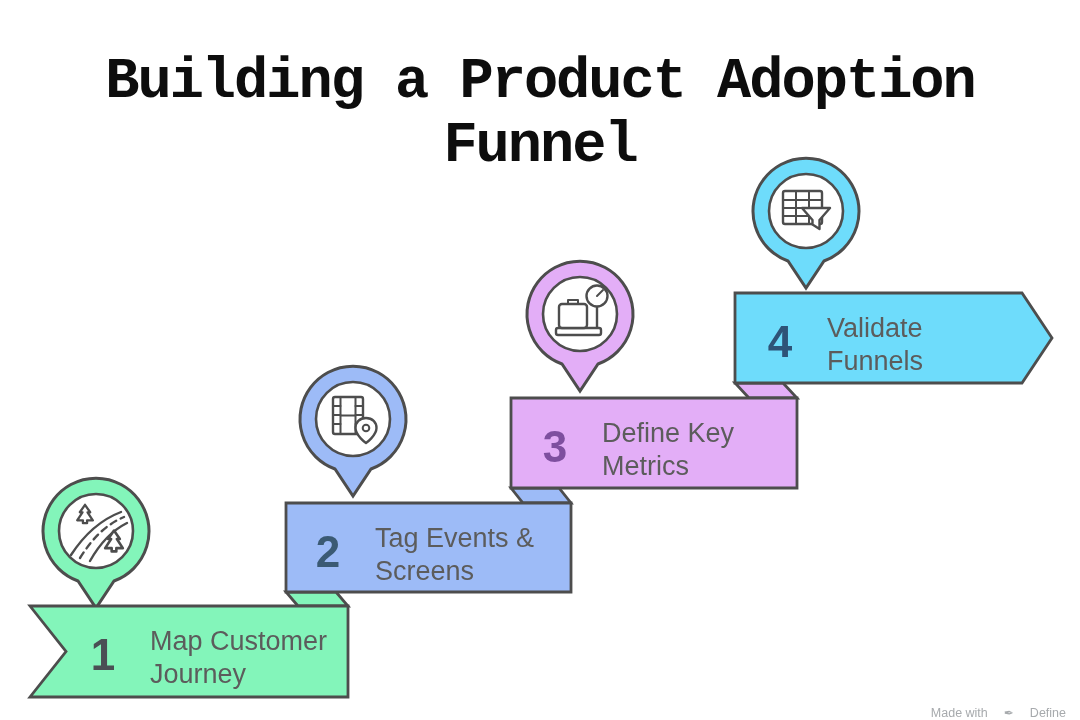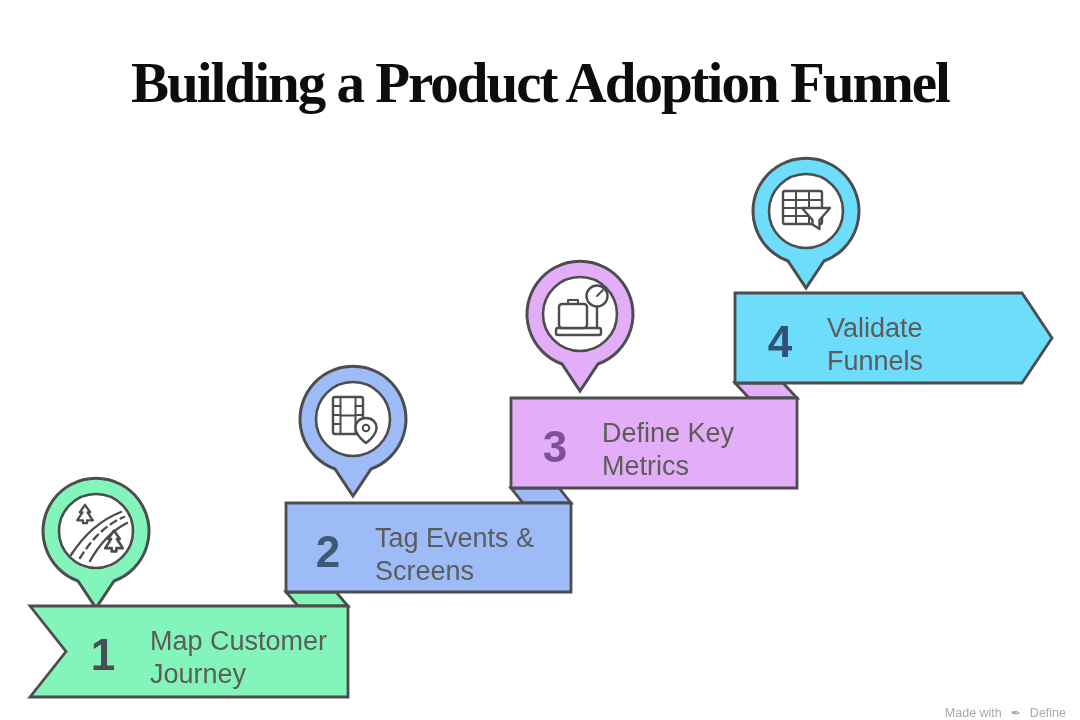--- a/index.html
+++ b/index.html
@@ -4,36 +4,36 @@
 <style>
   html,body { margin:0; padding:0; background:#ffffff; }
   .stage {
     position:relative; width:1080px; height:720px;
     background:#ffffff; overflow:hidden;
     font-family:"Liberation Sans", sans-serif;
   }
   .title {
     position:absolute; top:50px; left:0; width:100%; margin:0;
     text-align:center; font-weight:700; font-size:57px; letter-spacing:-2px;
-    color:#0d0d0d; font-family:Liberation Serif, serif;
+    color:#0d0d0d; font-family:Liberation Mono, monospace;
   }
   svg.diagram { position:absolute; left:0; top:0; }
   
   .ln   { fill:none; stroke:#4d4d4d; stroke-width:2.4; stroke-linecap:round; stroke-linejoin:round; }
   .thin { stroke-width:2; }
   .dash { stroke-dasharray:6.5 5; }
   .wfill { fill:#ffffff; }
   .balloon { stroke:#4d4d4d; stroke-width:3; }
   .inner-circle { fill:#ffffff; stroke:#4d4d4d; stroke-width:2.6; }
   .banner, .fold { stroke:#4d4d4d; stroke-width:2.8; stroke-linejoin:miter; }
   .num { font-family:"Liberation Sans", sans-serif; font-weight:700; font-size:44px; }
   .lbl { font-family:"Liberation Sans", sans-serif; font-size:27px; fill:#5c5c5c; }
   .watermark {
     position:absolute; top:706px; right:14px;
-    font-size:12.5px; color:#a7aaad; display:flex; gap:9px; align-items:center;
+    font-size:12.5px; color:#a7aaad; display:flex; gap:16px; align-items:center;
     text-decoration:none;
   }
   .wm-icon { font-size:12px; color:#a7aaad; }
 </style>
 </head>
 <body>
 
 <div class="stage">
 
   <h1 class="title">Building a Product Adoption Funnel</h1>

